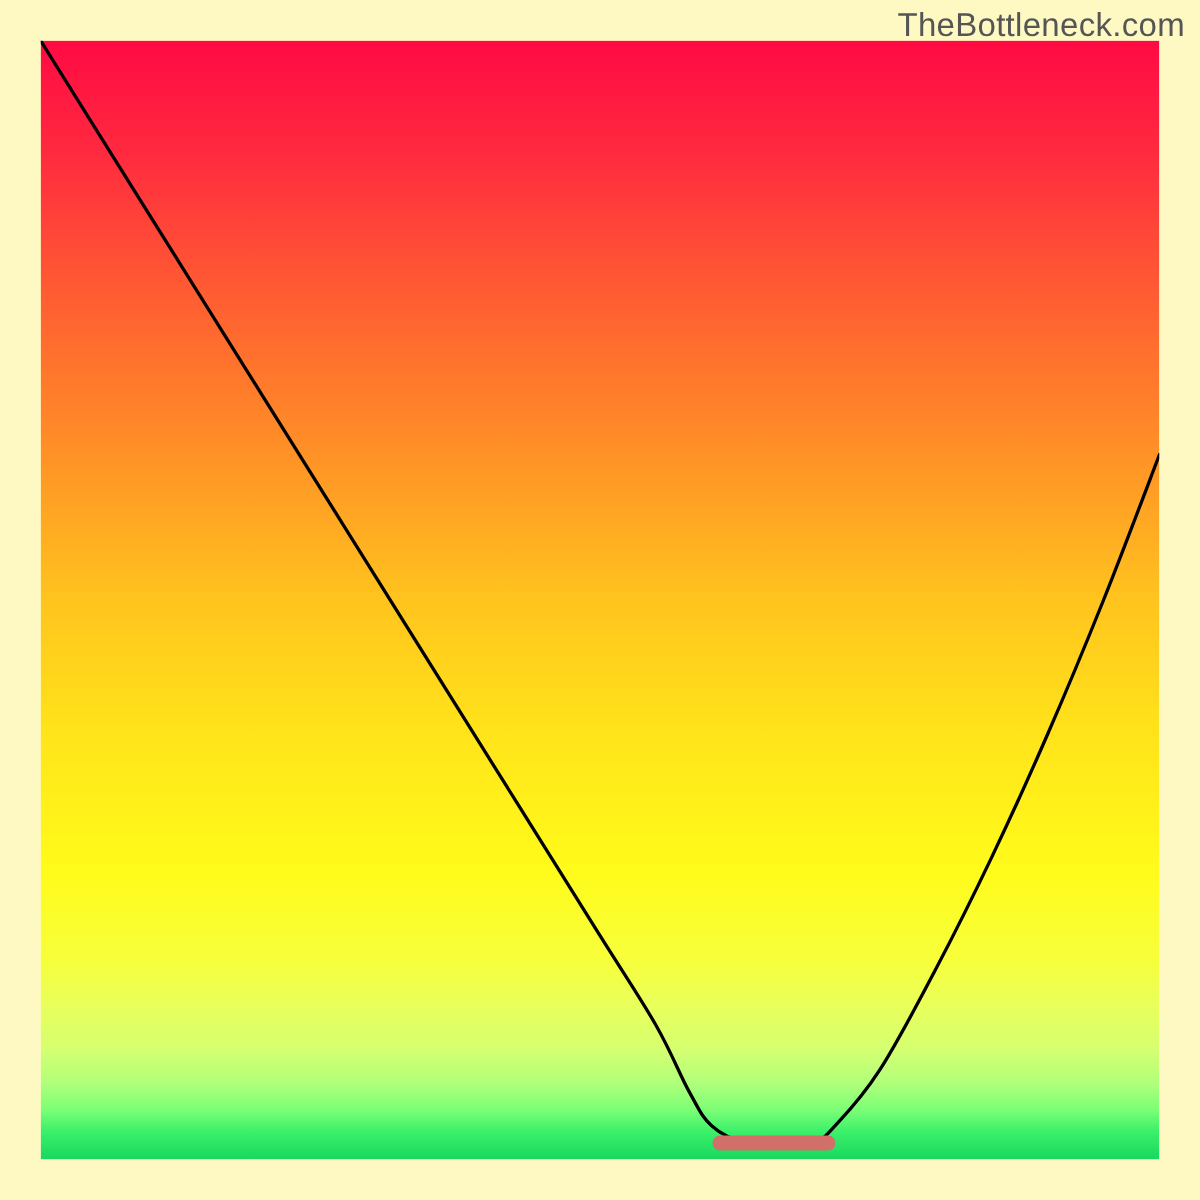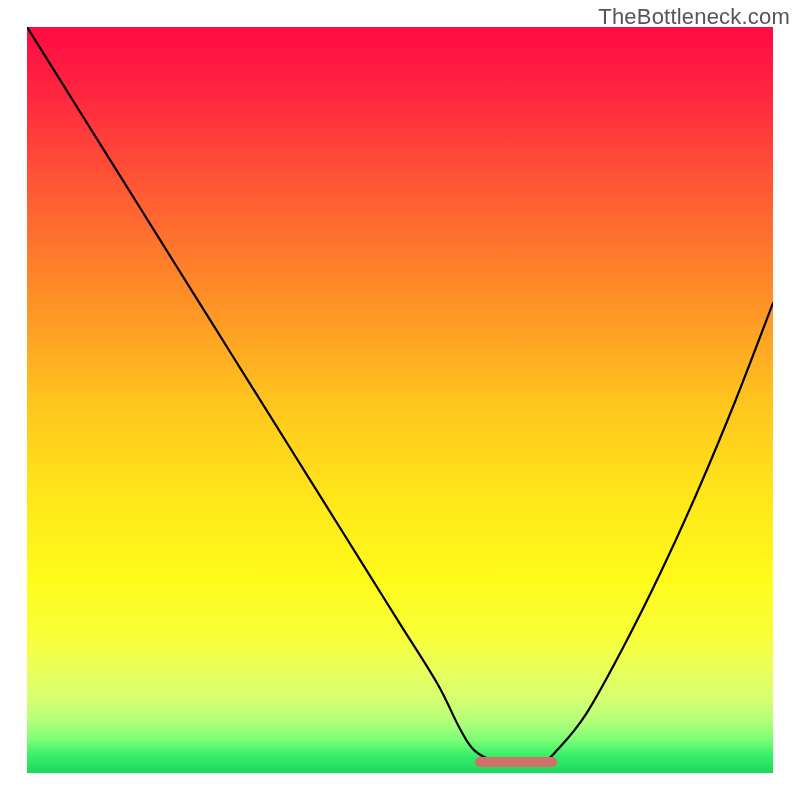--- a/index.html
+++ b/index.html
@@ -8,21 +8,21 @@
     width: 800px;
     height: 800px;
     background: #000;
     font-family: Arial, Helvetica, sans-serif;
     overflow: hidden;
   }
   .stage {
     position: relative;
     width: 800px;
     height: 800px;
-    background: #ffffff;
+    background: #fef9c3;
   }
   .watermark {
     position: absolute;
     top: 4px;
     right: 10px;
     color: #555;
     font-size: 22px;
     font-weight: 500;
     letter-spacing: 0.2px;
     z-index: 20;

